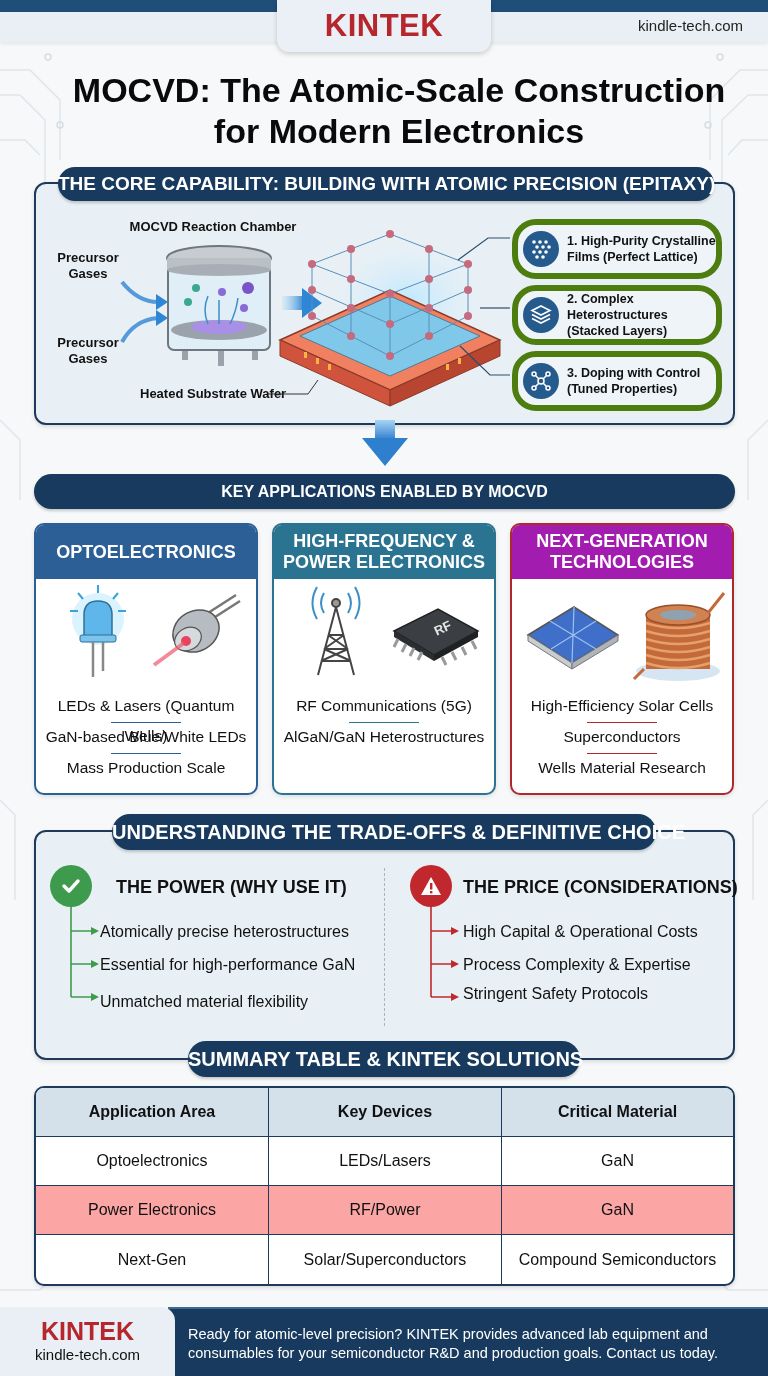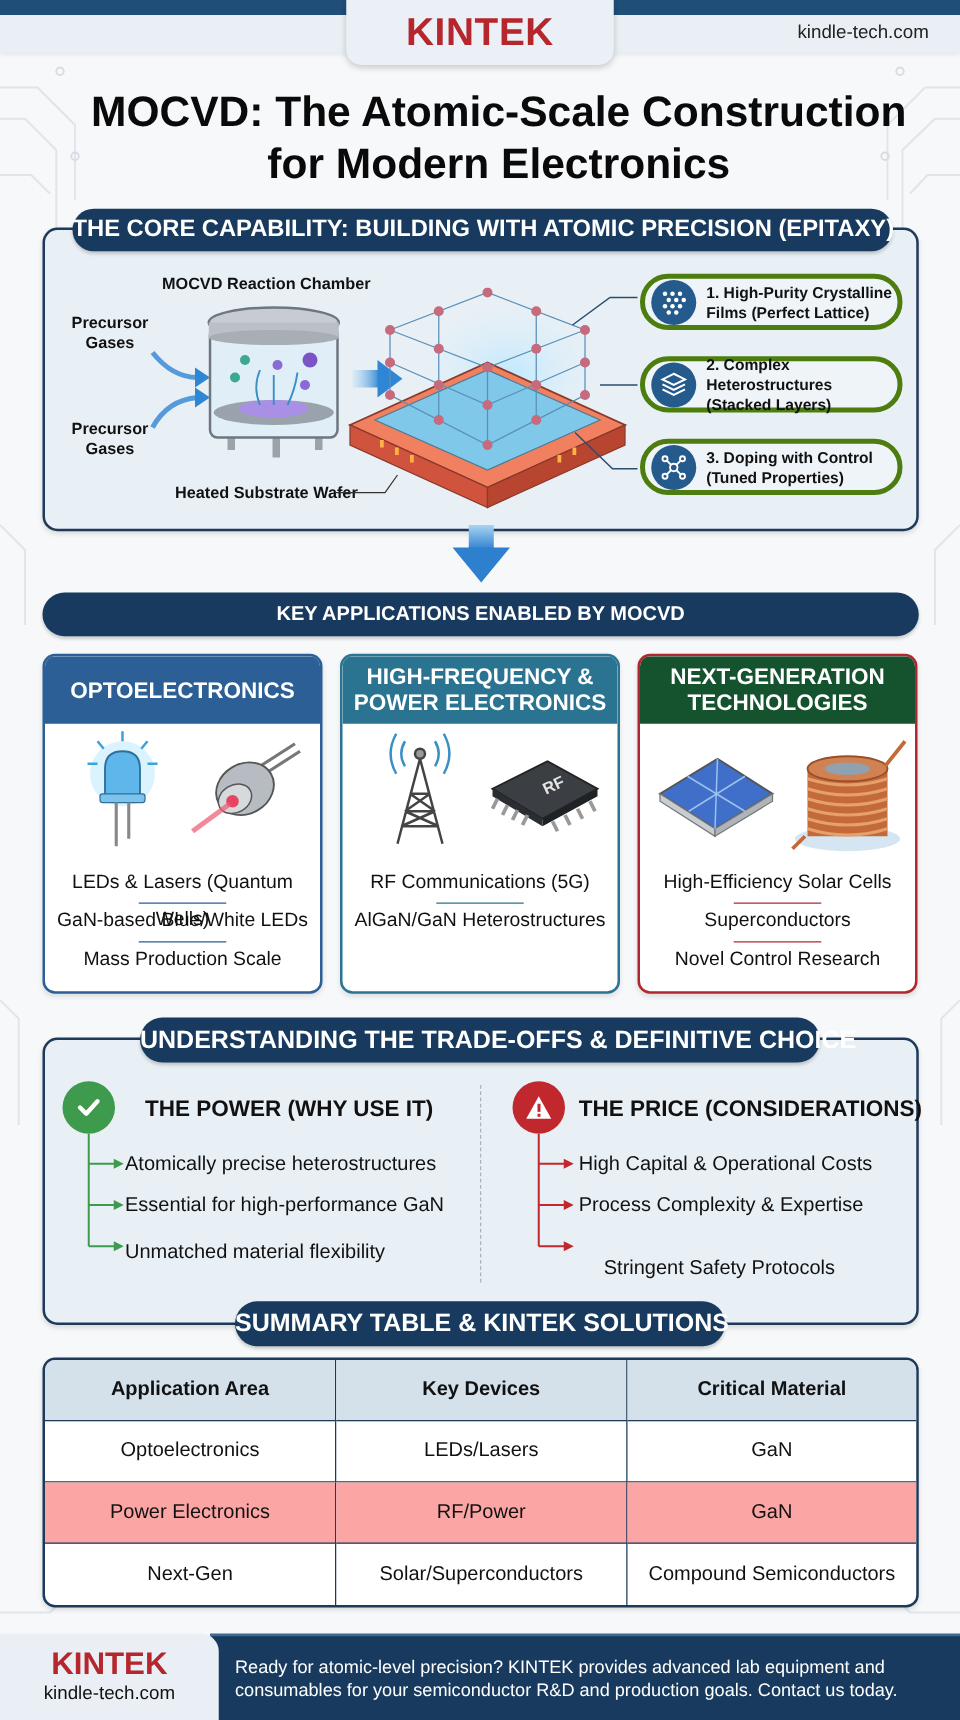--- a/index.html
+++ b/index.html
@@ -39,22 +39,22 @@
     position: absolute; background: #173a5e; color: #fff; font-weight: 700;
     border-radius: 18px; text-align: center; white-space: nowrap; z-index: 3;
     box-shadow: 0 2px 3px rgba(0,0,0,0.2);
   }
 
   
   .core-panel { left: 34px; top: 182px; width: 701px; height: 243px; }
   .core-pill { left: 58px; top: 167px; width: 656px; height: 34px; font-size: 19px; line-height: 34px; }
   .diagram-label { position: absolute; font-weight: 700; font-size: 13px; color: #111; text-align: center; z-index: 3; }
   .feature {
-    position: absolute; left: 512px; width: 210px; height: 45px;
-    border: 4px solid #4d7c0f; border-radius: 24px; background: #eef4f8; z-index: 3;
+    position: absolute; left: 512px; width: 210px; height: 60px;
+    border: 6px solid #4d7c0f; border-radius: 24px; background: #eef4f8; z-index: 3;
     display: flex; align-items: center;
   }
   .feature .ficon {
     width: 36px; height: 36px; border-radius: 50%; background: #255a8c; margin-left: 5px;
     display: flex; align-items: center; justify-content: center; flex-shrink: 0;
   }
   .feature .ftext { font-weight: 700; font-size: 12.5px; line-height: 16px; margin-left: 8px; color: #111; }
 
   .down-arrow { position: absolute; left: 360px; top: 420px; z-index: 3; }
 
@@ -341,21 +341,21 @@
       </g>
     </svg>
   </div>
   <ul>
     <li>RF Communications (5G)</li>
     <li class="sep-teal">AlGaN/GaN Heterostructures</li>
   </ul>
 </div>
 
 <div class="app-card" style="left:510px; border-color:#b0282d;">
-  <div class="head" style="background:#14532d;text-align:center;">NEXT-GENERATION TECHNOLOGIES</div>
+  <div class="head" style="background:#a21caf;text-align:center;">NEXT-GENERATION TECHNOLOGIES</div>
   <div class="art">
     <svg width="220" height="112" viewBox="0 0 220 112">
       <g>
         <polygon points="16,56 62,28 106,56 60,84" fill="#3f6fc8" stroke="#555" stroke-width="1.5"></polygon>
         <polygon points="16,56 60,84 60,90 16,62" fill="#c8cdd2" stroke="#777" stroke-width="1"></polygon>
         <polygon points="60,84 106,56 106,62 60,90" fill="#aeb4ba" stroke="#777" stroke-width="1"></polygon>
         <path d="M38 42 L84 70 M62 28 L60 84 M39 70 L84 42" stroke="#9ec0ee" stroke-width="1.2" fill="none"></path>
       </g>
       <g>
         <ellipse cx="166" cy="92" rx="42" ry="10" fill="#d5e6f2"></ellipse>
@@ -370,21 +370,21 @@
         </g>
         <ellipse cx="166" cy="36" rx="32" ry="10" fill="#d08252" stroke="#9a4f28" stroke-width="1.5"></ellipse>
         <ellipse cx="166" cy="36" rx="18" ry="5" fill="#8fa2b0"></ellipse>
         <path d="M196 34 L212 14 M132 90 L122 100" stroke="#c46a3a" stroke-width="3"></path>
       </g>
     </svg>
   </div>
   <ul>
     <li>High-Efficiency Solar Cells</li>
     <li class="sep-red">Superconductors</li>
-    <li class="sep-red">Novel Control Research</li>
+    <li class="sep-red">Wells Material Research</li>
   </ul>
 </div>
 <style>
   .sep-blue::before { background: #2b5f96; }
   .sep-teal::before { background: #2a7391; }
   .sep-red::before { background: #b0282d; }
 </style>
 
 <div class="panel trade-panel"></div>
 <div class="pill trade-pill">UNDERSTANDING THE TRADE-OFFS &amp; DEFINITIVE CHOICE</div>
@@ -418,21 +418,21 @@
   </span>
   <span class="title" style="left:53px; top:12px;">THE PRICE (CONSIDERATIONS)</span>
   <svg style="position:absolute; left:19px; top:42px;" width="34" height="96" viewBox="0 0 34 96">
     <path d="M2 0 L2 90 M2 24 L24 24 M2 57 L24 57 M2 90 L24 90" stroke="#c0282d" stroke-width="1.6" fill="none"></path>
     <polygon points="22,20 30,24 22,28" fill="#c0282d"></polygon>
       <polygon points="22,53 30,57 22,61" fill="#c0282d"></polygon>
       <polygon points="22,86 30,90 22,94" fill="#c0282d"></polygon>
   </svg>
   <span class="item" style="left:53px; top:58px;">High Capital &amp; Operational Costs</span>
   <span class="item" style="left:53px; top:91px;">Process Complexity &amp; Expertise</span>
-  <span class="item" style="left:53px; top:141px;margin-left:20px;">Stringent Safety Protocols</span>
+  <span class="item" style="left:53px; top:120px;">Stringent Safety Protocols</span>
 </div>
 
 <div class="pill summary-pill">SUMMARY TABLE &amp; KINTEK SOLUTIONS</div>
 <table class="summary-table">
   <thead>
     <tr>
       <th style="width:233px;">Application Area</th>
       <th style="width:233px;">Key Devices</th>
       <th>Critical Material</th>
     </tr>

